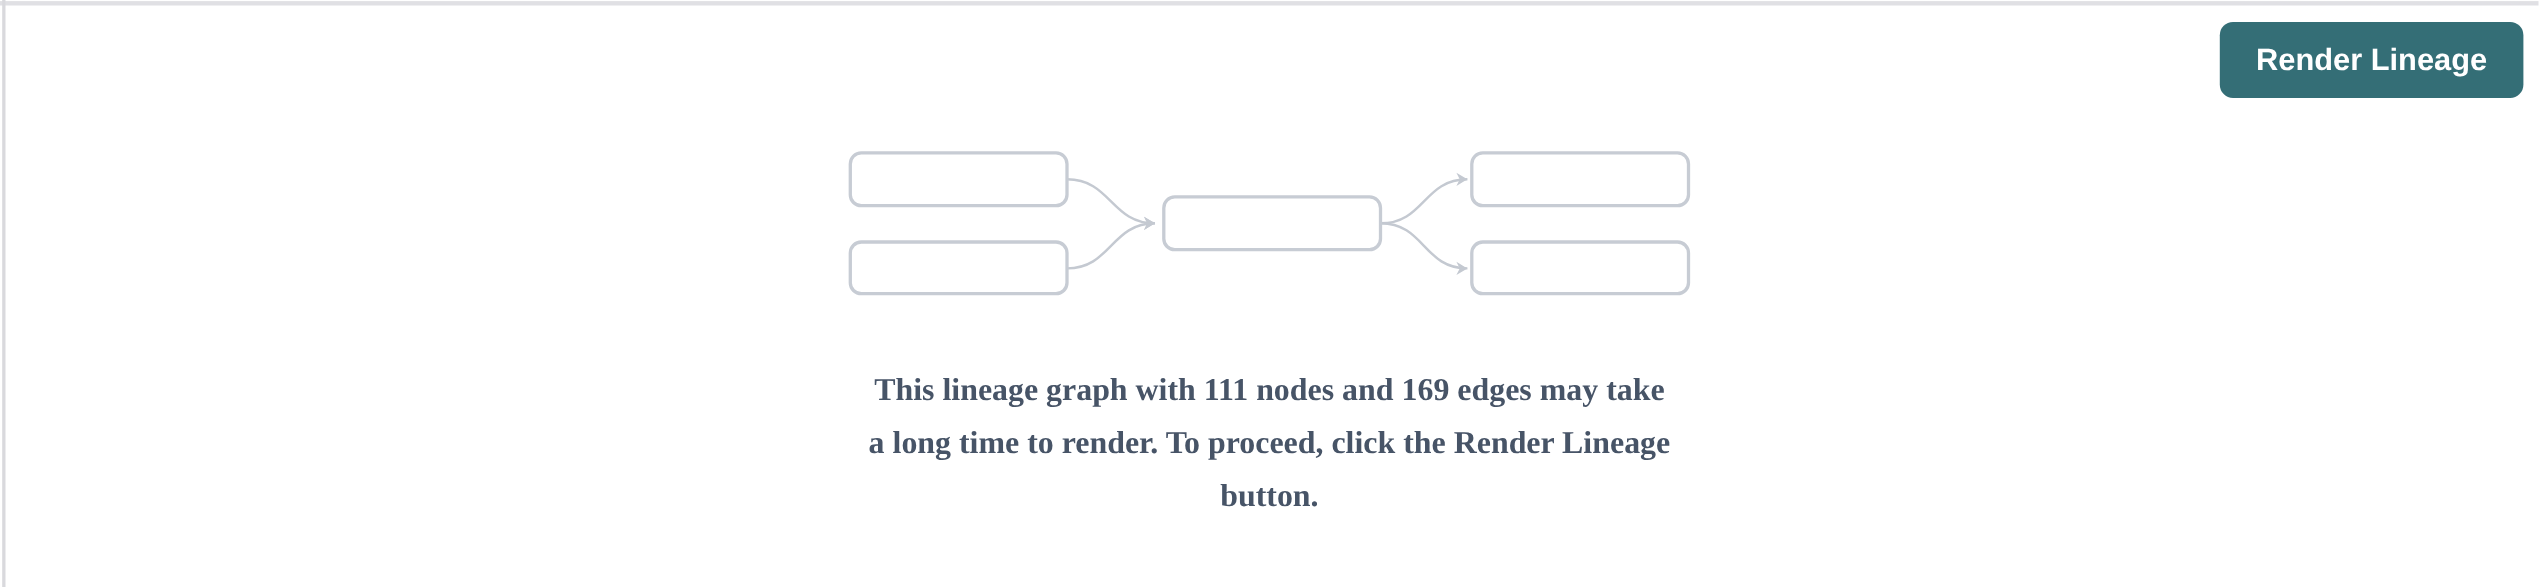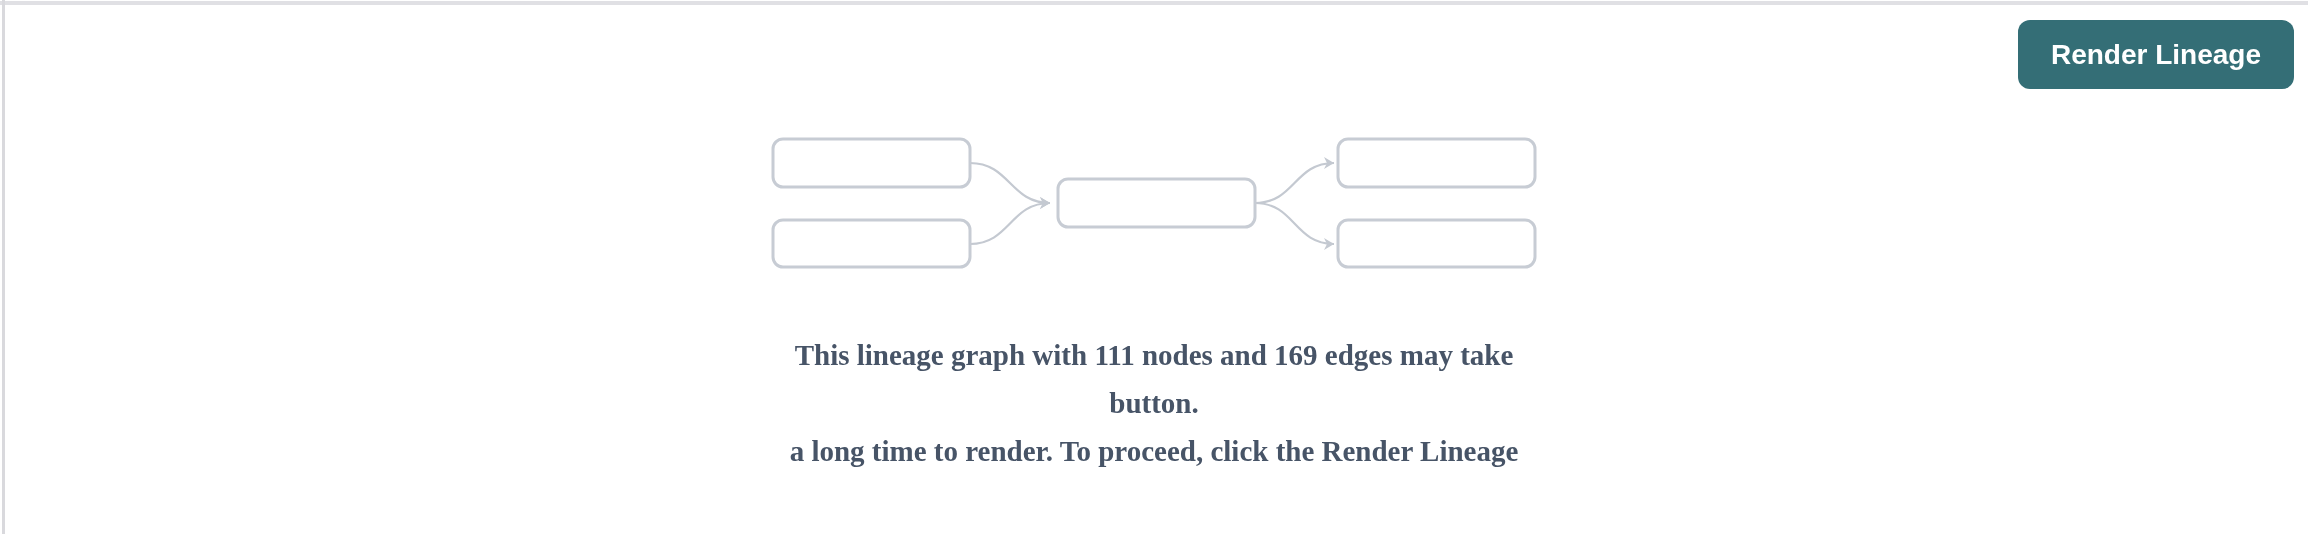--- a/index.html
+++ b/index.html
@@ -92,17 +92,17 @@
         <rect x="8" y="7" width="197" height="48" rx="10" ry="10" fill="#ffffff" stroke="#c7ccd4" stroke-width="3"></rect>
         <rect x="8" y="88" width="197" height="47" rx="10" ry="10" fill="#ffffff" stroke="#c7ccd4" stroke-width="3"></rect>
         <rect x="293" y="47" width="197" height="48" rx="10" ry="10" fill="#ffffff" stroke="#c7ccd4" stroke-width="3"></rect>
         <rect x="573" y="7" width="197" height="48" rx="10" ry="10" fill="#ffffff" stroke="#c7ccd4" stroke-width="3"></rect>
         <rect x="573" y="88" width="197" height="47" rx="10" ry="10" fill="#ffffff" stroke="#c7ccd4" stroke-width="3"></rect>
       </svg>
   </div>
 
   <div class="empty-msg">
     <div>This lineage graph with 111 nodes and 169 edges may take</div>
+    <div>a long time to render. To proceed, click the Render Lineage</div>
     <div>button.</div>
-    <div>a long time to render. To proceed, click the Render Lineage</div>
   </div>
 
 </div>
 
 </body></html>

